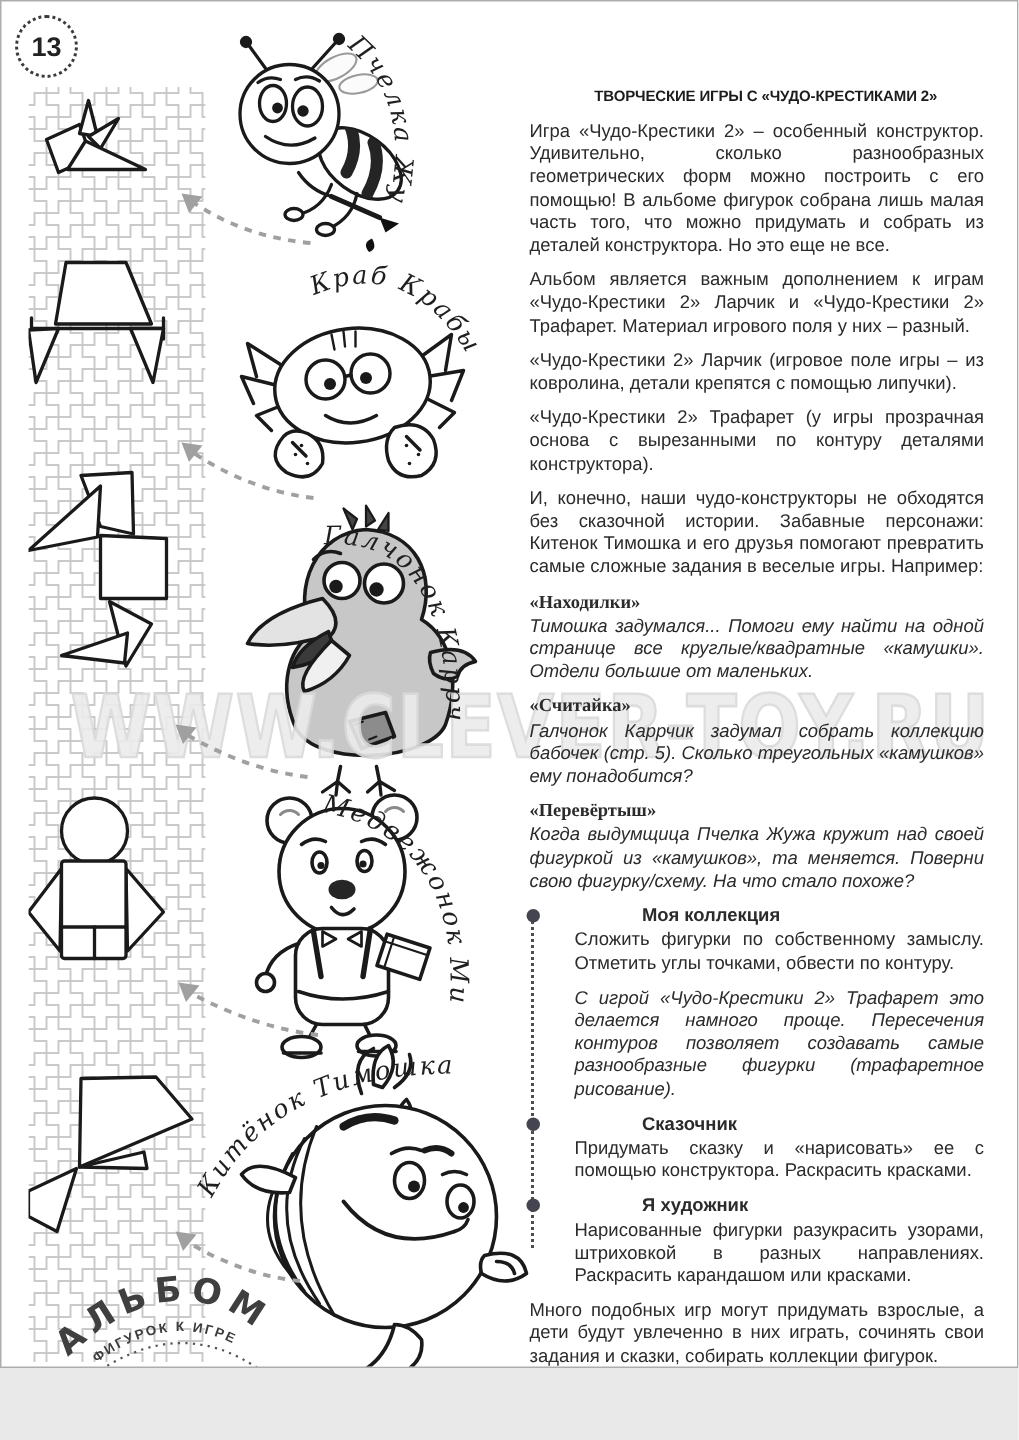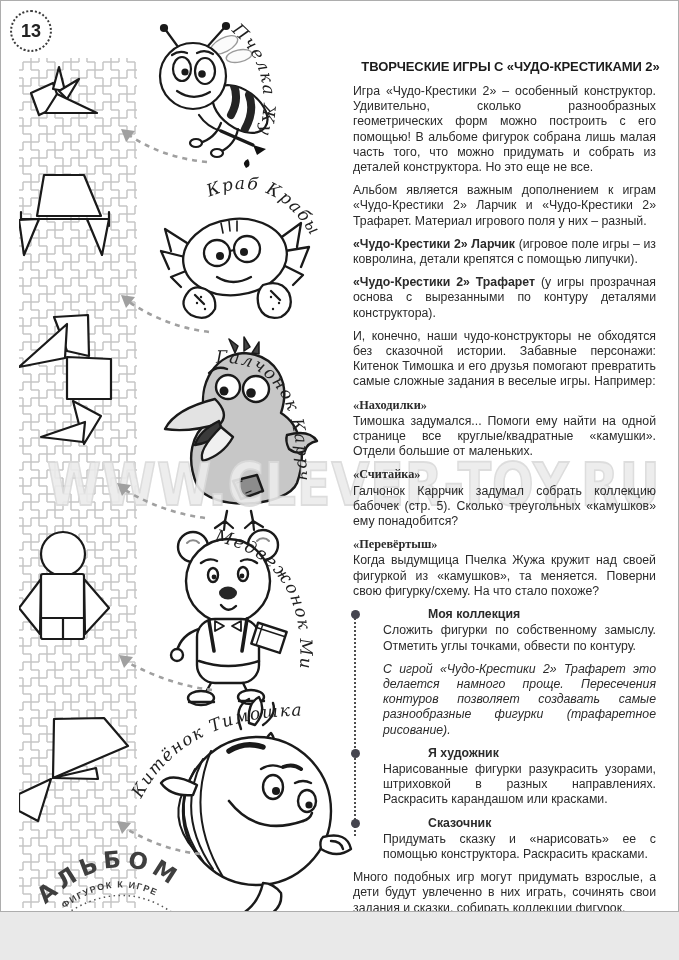--- a/index.html
+++ b/index.html
@@ -34,27 +34,27 @@
   }
   
   .overlay{position:absolute;left:0;top:0;z-index:3;pointer-events:none;}
   .charlabel{
     font-family:"DejaVu Serif",serif;font-style:italic;font-size:17px;
     fill:#1f1f1f;letter-spacing:1.5px;
   }
   
   .column{position:absolute;left:352px;top:58px;width:315px;z-index:4;}
   .column .title{
-    font-size:13px;font-weight:bold;text-align:center;color:#1c1c1c;
+    font-size:10px;font-weight:bold;text-align:center;color:#1c1c1c;
     letter-spacing:-0.1px;margin:0 0 10px 0;
   }
   .column p{margin:0 12px 8px 0;font-size:12.3px;line-height:15.2px;text-align:justify;}
-  .lead{font-weight:bold;}
+  .lead{font-weight:normal;}
   .gtitle{font-weight:bold;margin:0 0 1px 0 !important;text-align:left !important;font-family:Liberation Serif, serif;}
-  .gtext{}
+  .gtext{font-style:italic;}
   .activities{position:relative;padding-left:30px;margin:2px 0 0 0;}
   .acts-line{position:absolute;left:1px;top:8px;bottom:26px;border-left:2px dotted #4d4d4d;}
   .activity{position:relative;margin-bottom:4px;}
   .bullet-dot{position:absolute;left:-32px;top:3px;width:9px;height:9px;border-radius:50%;background:#45454f;}
   .atitle{font-weight:bold;margin:0 0 1px 0 !important;text-align:right;padding-left:45px;}
   .note{font-style:italic;}
   .note:empty{display:none;margin:0 !important;}
   
   .logo{position:absolute;left:12px;top:842px;z-index:5;}
   .logo-arc{font-family:"DejaVu Sans",sans-serif;font-weight:bold;font-size:23px;fill:#3f3f3f;letter-spacing:5px;}
@@ -328,28 +328,28 @@
     <div class="activities">
       <span class="acts-line"></span>
       <div class="activity">
         <span class="bullet-dot"></span>
         <p class="atitle">Моя коллекция</p>
         <p>Сложить фигурки по собственному замыслу. Отметить углы точками, обвести по контуру.</p>
         <p class="note">С игрой «Чудо-Крестики 2» Трафарет это делается намного проще. Пересечения контуров позволяет создавать самые разнообразные фигурки (трафаретное рисование).</p>
       </div>
       <div class="activity">
         <span class="bullet-dot"></span>
-        <p class="atitle">Я художник</p>
-        <p>Нарисованные фигурки разукрасить узорами, штриховкой в разных направлениях. Раскрасить карандашом или красками.</p>
+        <p class="atitle">Сказочник</p>
+        <p>Придумать сказку и «нарисовать» ее с помощью конструктора. Раскрасить красками.</p>
 
       </div>
       <div class="activity">
         <span class="bullet-dot"></span>
-        <p class="atitle">Сказочник</p>
-        <p>Придумать сказку и «нарисовать» ее с помощью конструктора. Раскрасить красками.</p>
+        <p class="atitle">Я художник</p>
+        <p>Нарисованные фигурки разукрасить узорами, штриховкой в разных направлениях. Раскрасить карандашом или красками.</p>
 
       </div>
     </div>
 
     <p>Много подобных игр могут придумать взрослые, а дети будут увлеченно в них играть, сочинять свои задания и сказки, собирать коллекции фигурок.</p>
   </div>
 
   <svg class="logo" width="240" height="118" viewBox="0 0 240 118">
     <defs>
       <path id="la" d="M28,66 Q105,-10 168,52" fill="none"></path>

